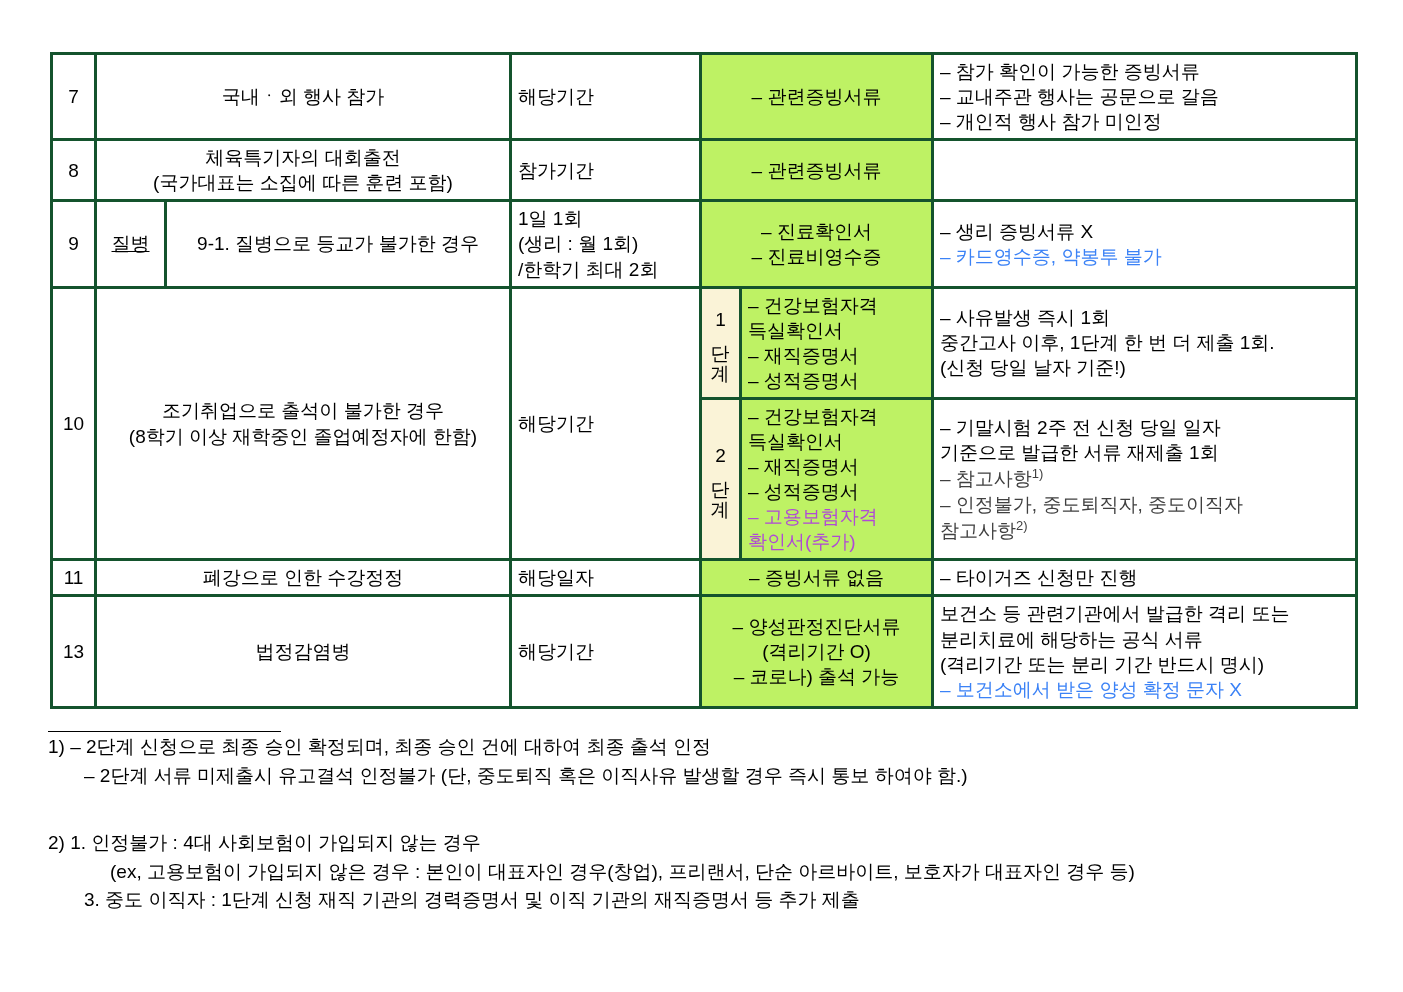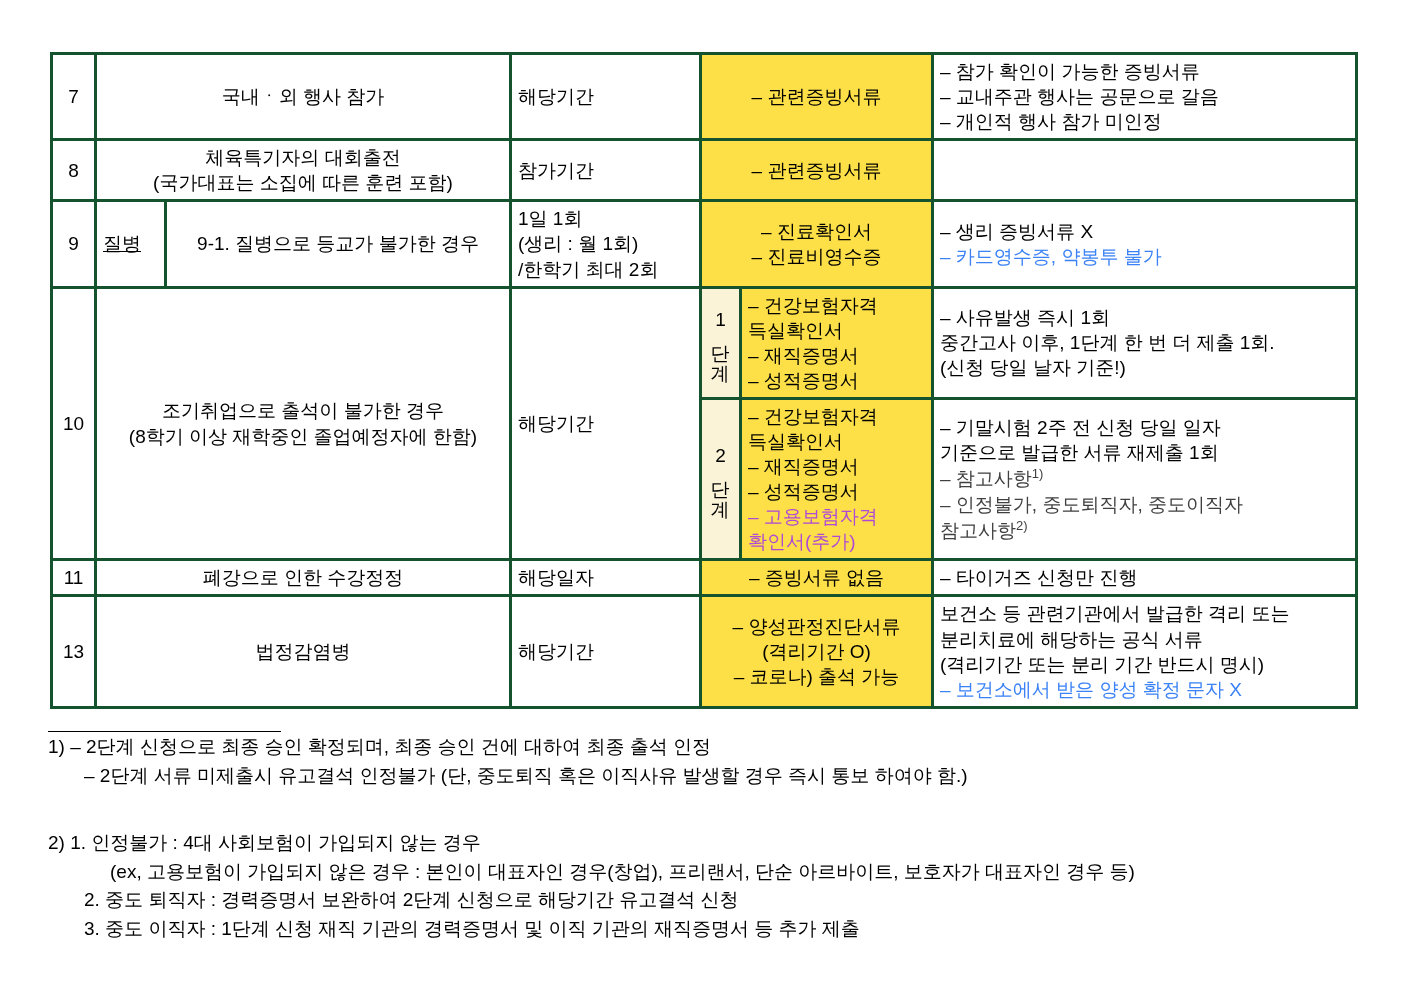--- a/index.html
+++ b/index.html
@@ -30,25 +30,25 @@
     table-layout: fixed;
   }
   table.main td {
     border: 3px solid #14532d;
     font-size: 19px;
     padding: 4px 6px;
     vertical-align: middle;
     line-height: 1.32;
   }
   .c-num { width: 44px; text-align: center; }
-  .c-illness { width: 70px; text-align: left; text-decoration: underline; }
+  .c-illness { width: 70px; text-align: center; text-decoration: underline; }
   .c-desc { text-align: center; }
   .c-period { width: 190px; text-align: left; }
   .c-stage { width: 40px; text-align: center; font-size: 18px; line-height: 1.15; }
-  .c-doc { width: 212px; background: #fde047; text-align: left; padding-left: 10px; }
+  .c-doc { width: 212px; background: #bef264; text-align: left; padding-left: 10px; }
   .c-doc.center { text-align: center; }
   .c-note { width: 420px; text-align: left; padding-left: 10px; }
   .yellow { background: #faf3d7; }
   .red { color: #3b82f6; }
   .pink { color: #404040; }
   .purple { color: #b04ad6; }
   .two-line { white-space: pre-line; }
   .stage-vert {
     writing-mode: vertical-rl;
     text-orientation: upright;
@@ -205,18 +205,17 @@
       </div>
       <div class="fn-indent-2">–  2단계 서류 미제출시 유고결석 인정불가 (단, 중도퇴직 혹은 이직사유 발생할 경우 즉시 통보 하여야 함.)</div>
     </div>
 
     <div class="fn-block fn-group2">
       <div>
         <span>2)</span>
         <span>1. 인정불가 : 4대 사회보험이 가입되지 않는 경우</span>
       </div>
       <div class="fn-indent-3">(ex, 고용보험이 가입되지 않은 경우 : 본인이 대표자인 경우(창업), 프리랜서, 단순 아르바이트, 보호자가 대표자인 경우 등)</div>
-      <div class="fn-indent-2">2. 중도 퇴직자 : 경력증명서 보완하여 2단계 신청으로 해당기간 유고결석 신청</div>
       <div class="fn-indent-2">3. 중도 이직자 : 1단계 신청 재직 기관의 경력증명서 및 이직 기관의 재직증명서 등 추가 제출</div>
     </div>
   </div>
 
 </div>
 
 </body></html>

